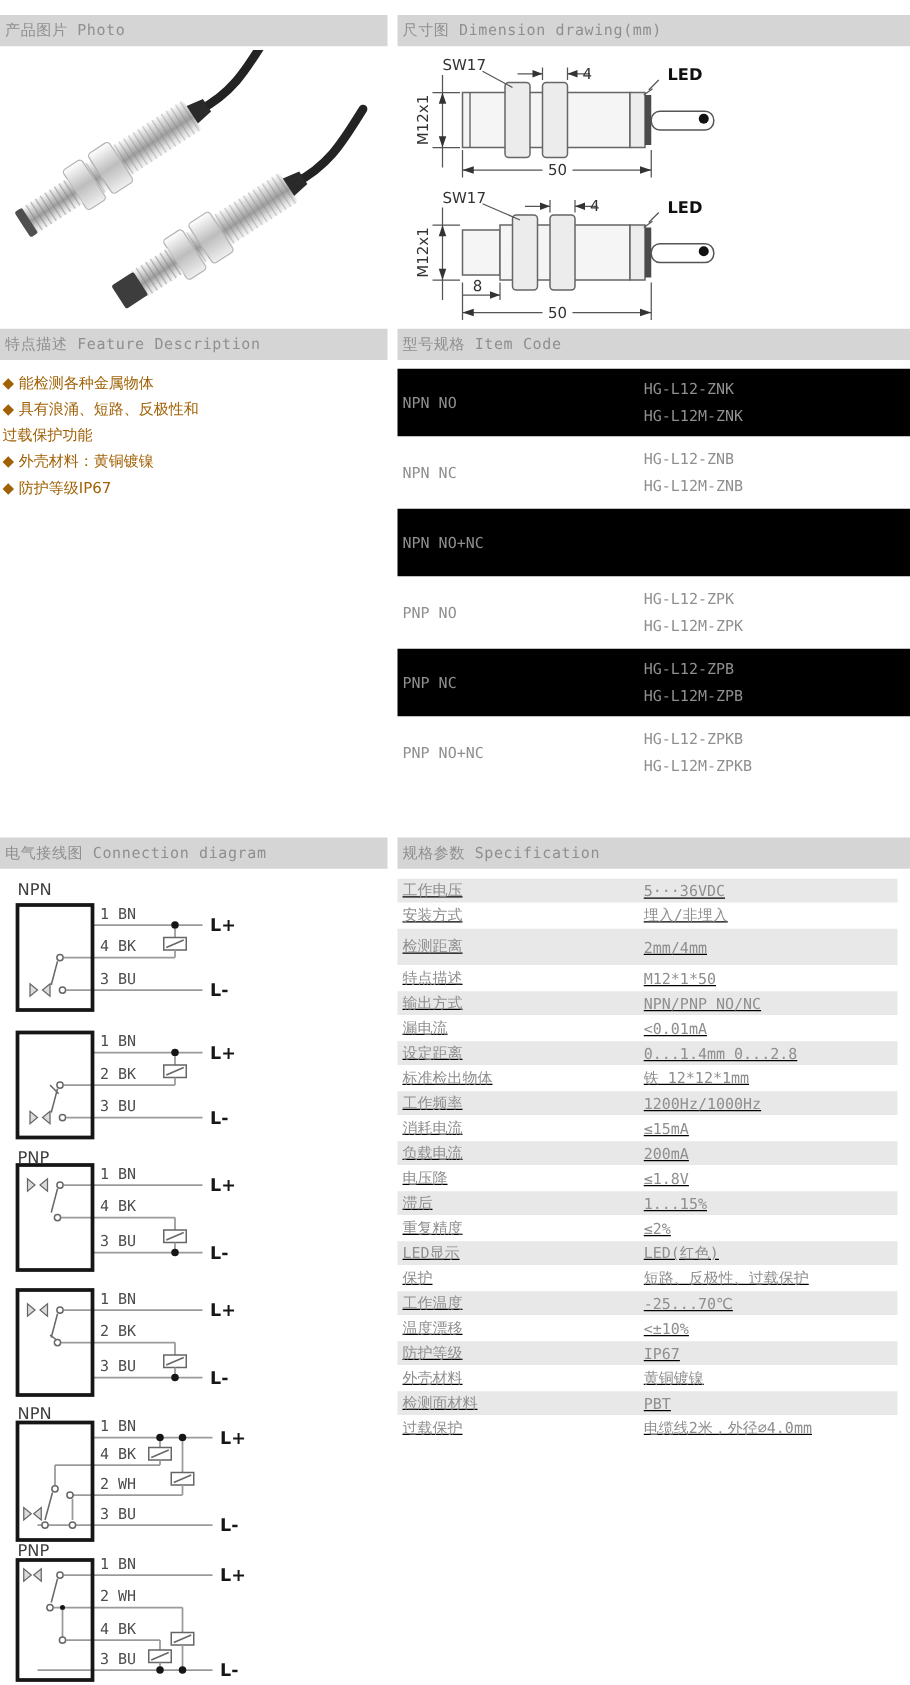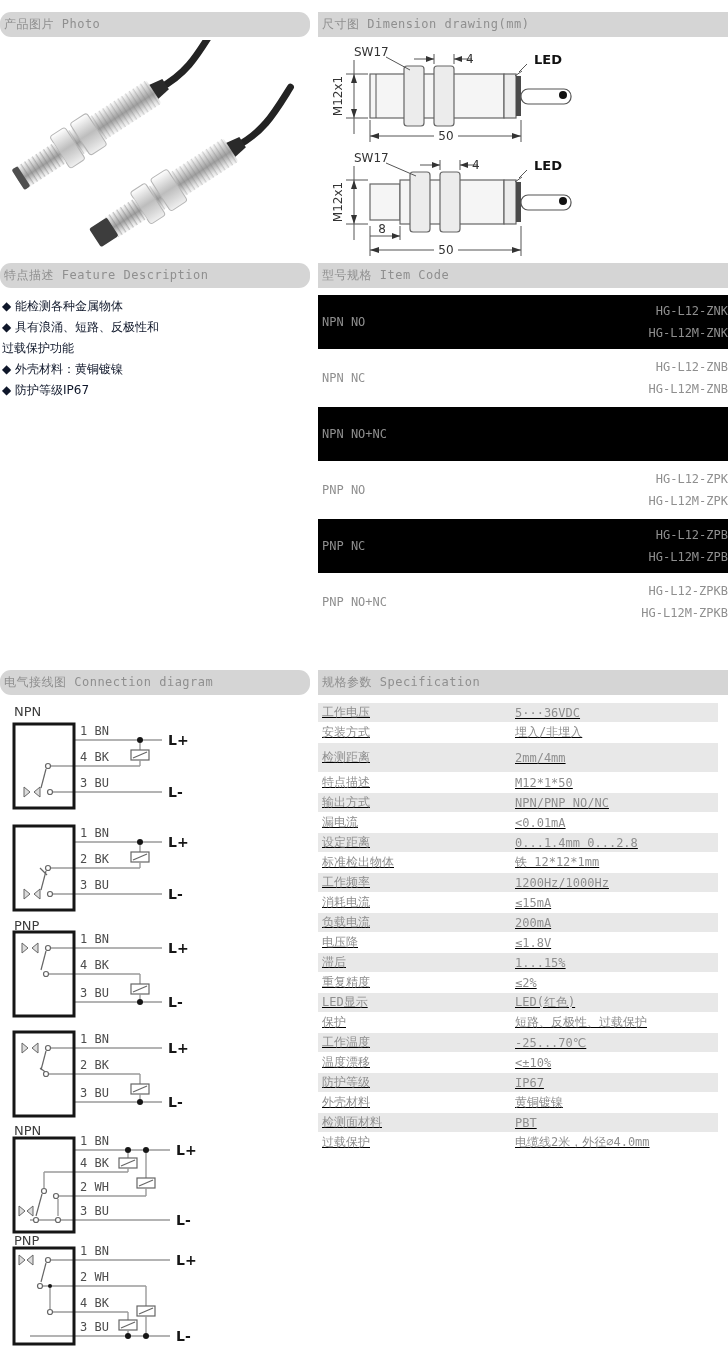--- a/index.html
+++ b/index.html
@@ -2,31 +2,31 @@
 <html><head>
 <meta charset="utf-8">
 <style>
   html,body{margin:0;padding:0;background:#fff;}
   .page{position:relative;width:728px;height:1348px;background:#fff;overflow:hidden;
         font-family:"DejaVu Sans",sans-serif;}
   
   .sec-header{position:absolute;height:25px;background:#d5d5d5;color:#8f8f8f;
               font-size:12px;line-height:25px;padding-left:4px;box-sizing:border-box;
               font-family:"DejaVu Sans Mono","DejaVu Sans",sans-serif;letter-spacing:.5px;}
-  .hL{left:0;width:310px;border-radius:11px;} .hR{left:318px;width:492px;}
-  
-  .features{position:absolute;left:2px;top:296px;width:306px;color:#0f172a;
+  .hL{left:0;width:310px;} .hR{left:318px;width:492px;}
+  
+  .features{position:absolute;left:2px;top:296px;width:306px;color:#a16207;
             font-size:12px;line-height:21px;}
   
   .item-table{position:absolute;left:318px;top:295px;width:410px;}
   .item-row{display:flex;height:54px;margin-bottom:2px;align-items:center;
             font-family:"DejaVu Sans Mono","DejaVu Sans",sans-serif;font-size:12px;color:#8f8f8f;}
   .item-row.even{background:#000000;}
   .item-type{width:197px;padding-left:4px;box-sizing:border-box;}
-  .item-codes{flex:1;display:flex;flex-direction:column;justify-content:center;gap:8px;align-items:flex-end;}
+  .item-codes{flex:1;display:flex;flex-direction:column;justify-content:center;gap:8px;}
   
   .spec-table{position:absolute;left:318px;top:703px;width:400px;text-decoration:underline;}
   .spec-row{display:flex;height:19px;margin-bottom:1px;align-items:center;
             font-family:"DejaVu Sans Mono","DejaVu Sans",sans-serif;font-size:12px;color:#8f8f8f;}
   .spec-row.even{background:#e8e8e8;}
   .spec-rows > .spec-row:nth-child(3){height:29px;}
   .spec-name{width:197px;padding-left:4px;box-sizing:border-box;}
   .spec-value{flex:1;}
   
   .abs{position:absolute;}

